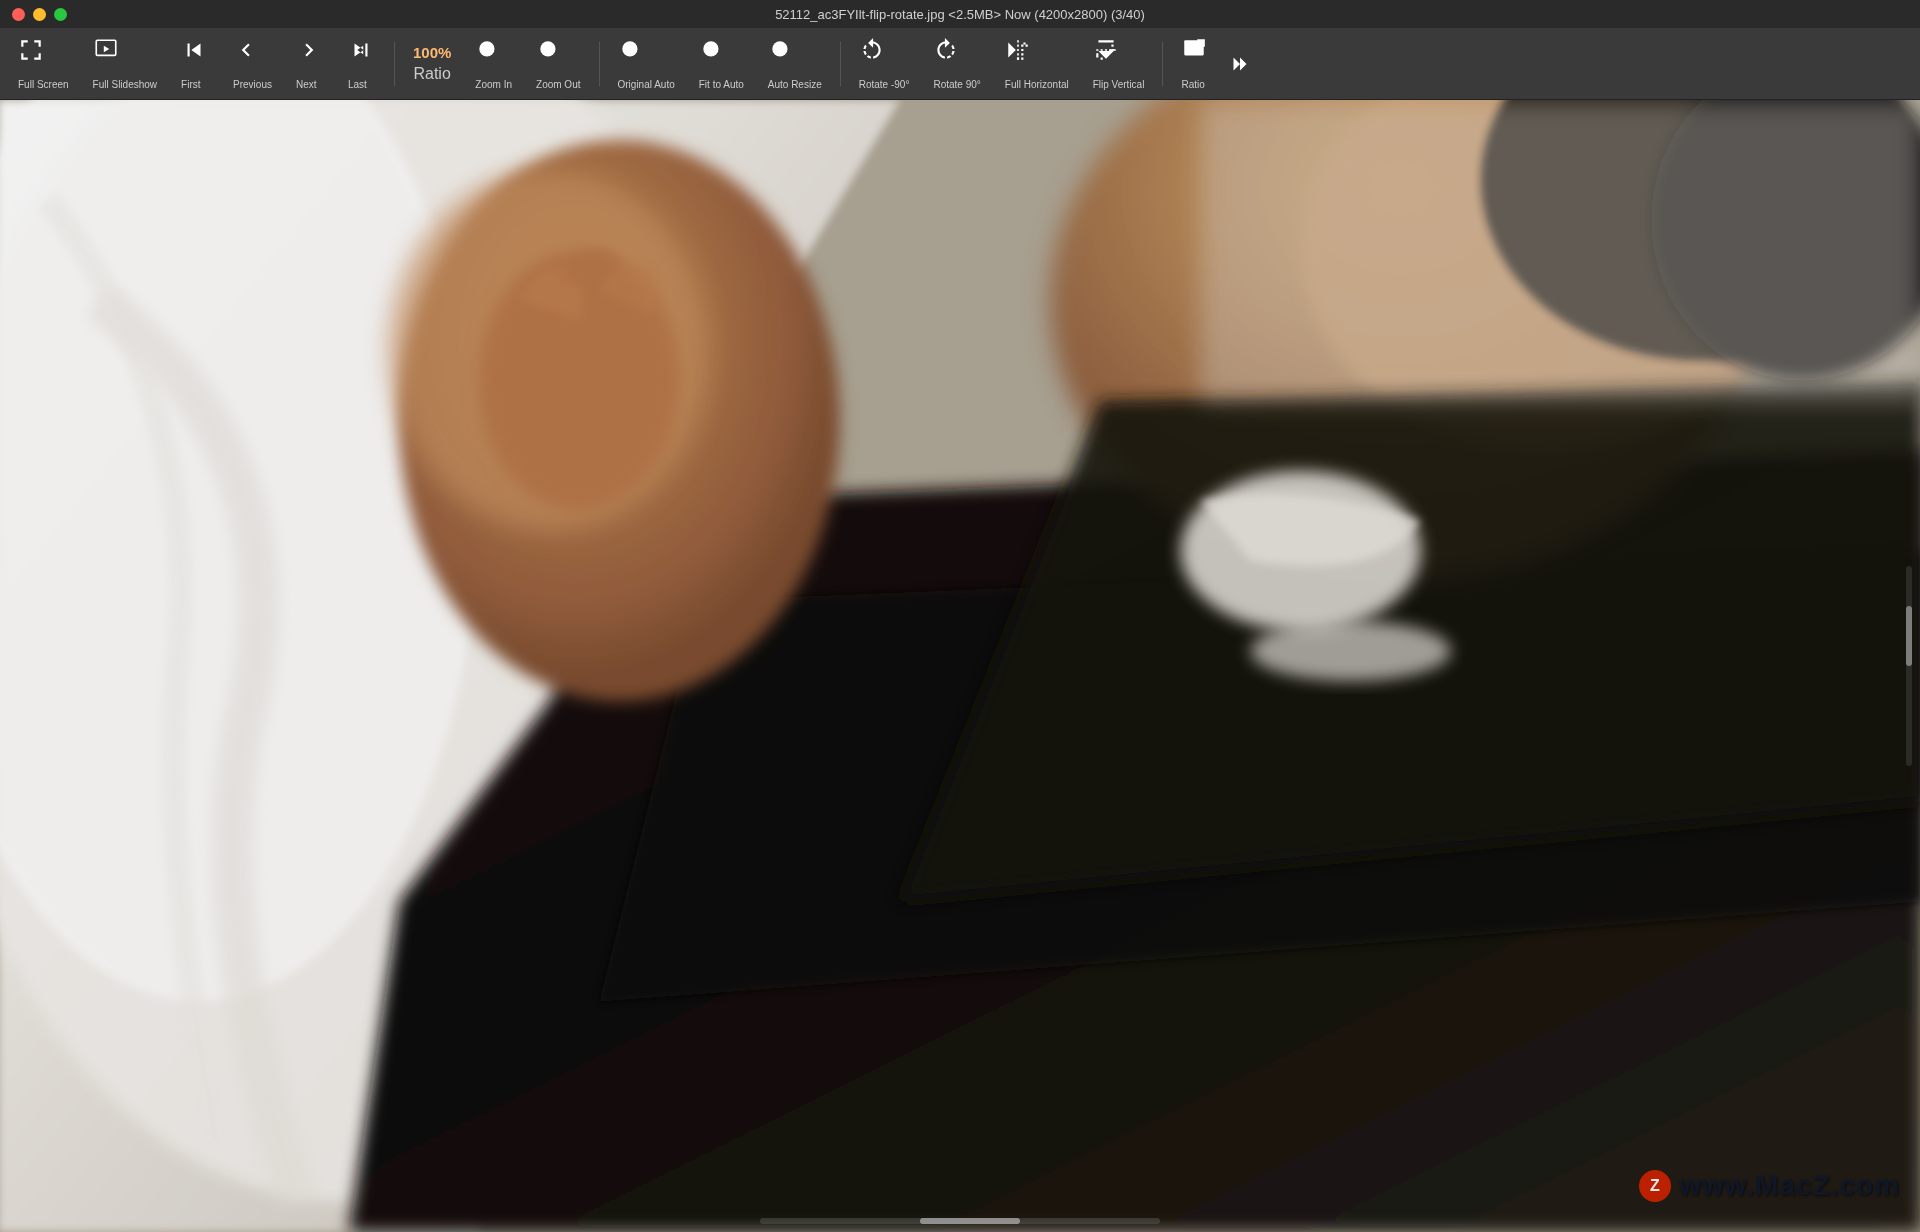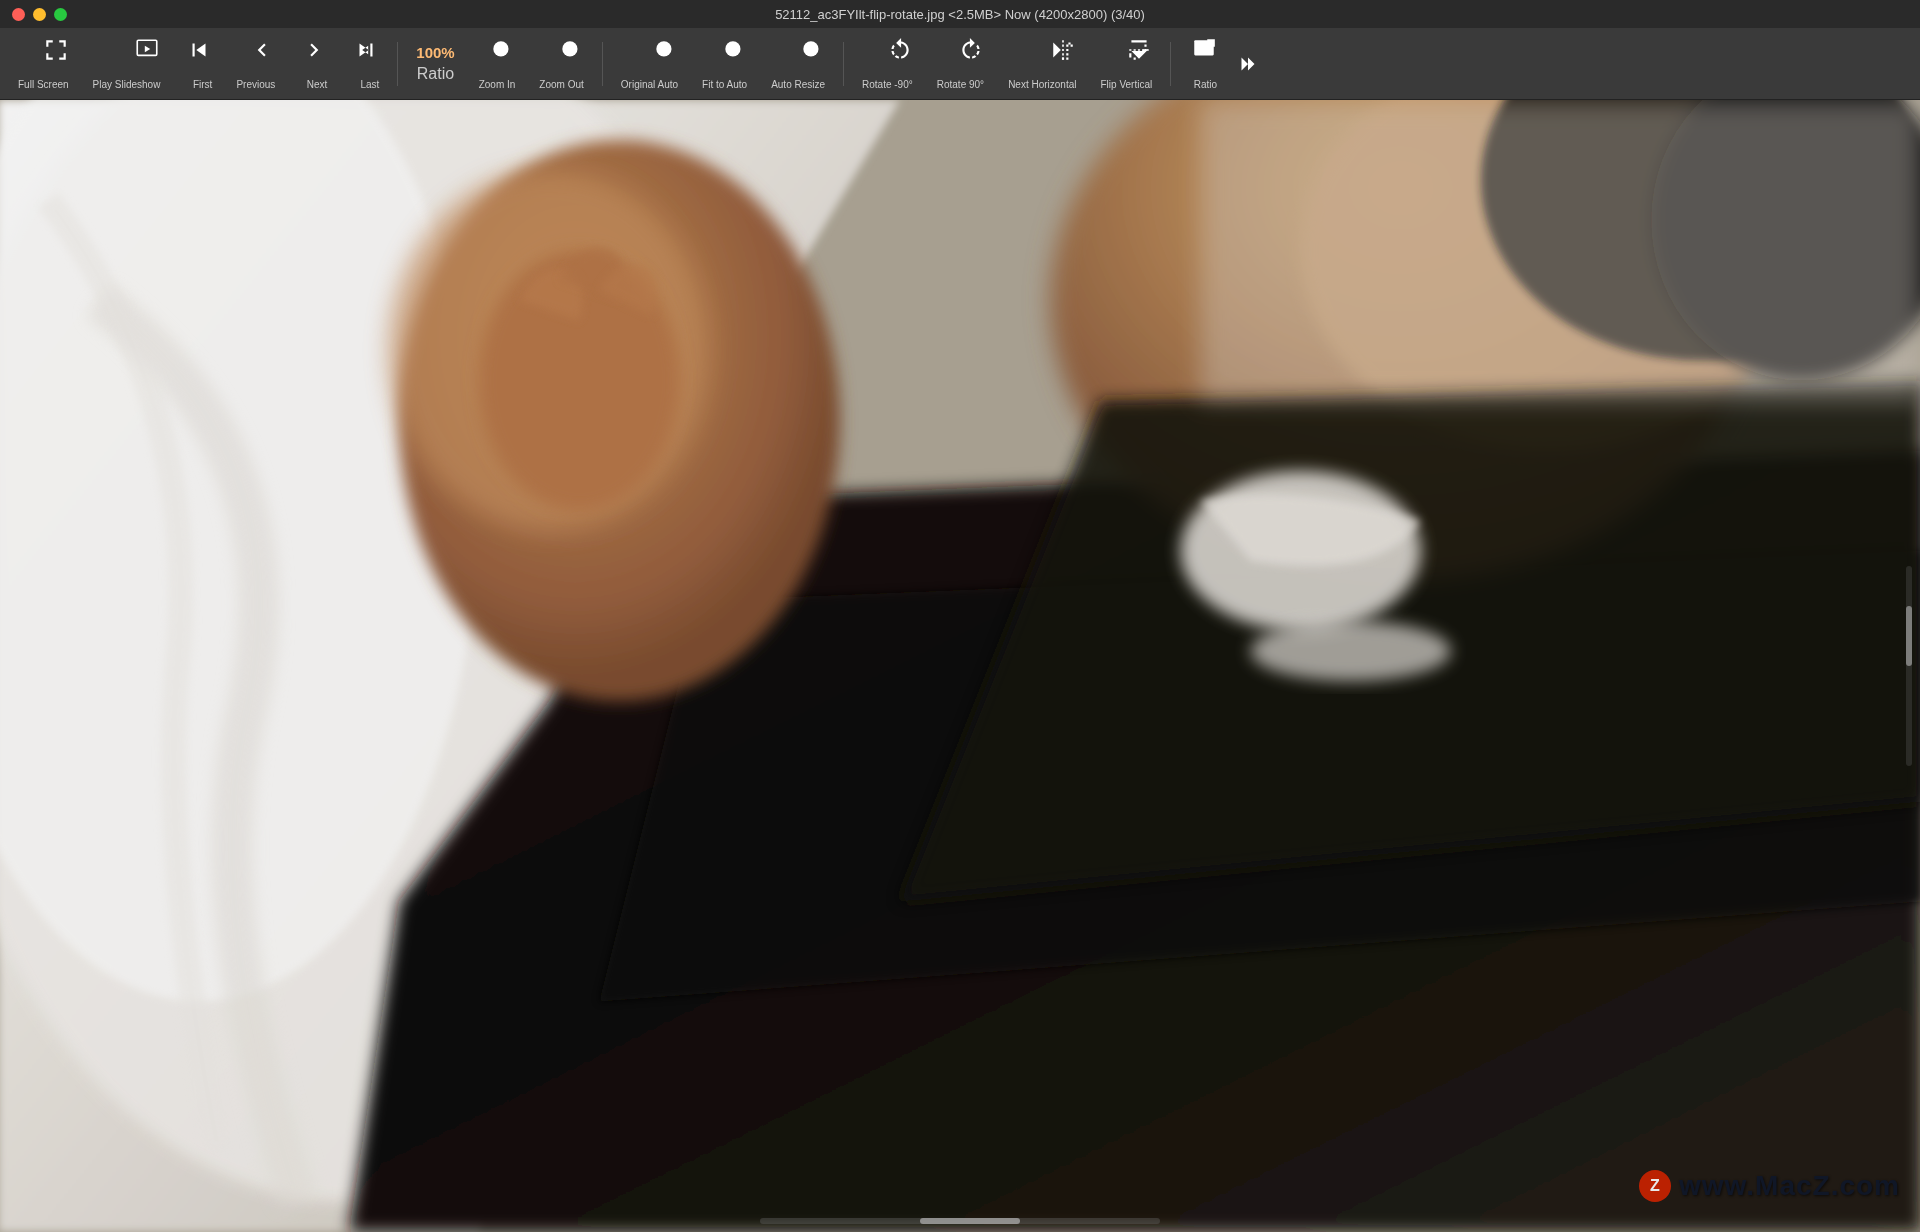--- a/index.html
+++ b/index.html
@@ -58,21 +58,21 @@
       align-items: center;
       padding: 0 8px;
       border-bottom: 1px solid #222;
       flex-shrink: 0;
       gap: 4px;
     }
 
     .tool-btn {
       display: flex;
       flex-direction: column;
-      align-items: flex-end;
+      align-items: flex-start;
       justify-content: center;
       gap: 16px;
       padding: 6px 10px;
       border-radius: 6px;
       cursor: pointer;
       color: #e0e0e0;
       min-width: 48px;
       height: 60px;
       background: transparent;
       border: none;
@@ -291,21 +291,21 @@
     <span class="label">Full Screen</span>
   </button>
 
   <button class="tool-btn">
     <span class="svg-icon">
       <svg viewBox="0 0 24 24" fill="white">
         <rect x="3" y="3" width="18" height="14" rx="1" fill="none" stroke="white" stroke-width="1.5"></rect>
         <path d="M10 8l5 3-5 3V8z" fill="white"></path>
       </svg>
     </span>
-    <span class="label">Play Slideshow</span>
+    <span class="label">Full Slideshow</span>
   </button>
 
   <button class="tool-btn">
     <span class="svg-icon">
       <svg viewBox="0 0 24 24" fill="white">
         <path d="M6 6h2v12H6zm3.5 6l8.5 6V6z"></path>
       </svg>
     </span>
     <span class="label">First</span>
   </button>
@@ -422,21 +422,21 @@
     <span class="label">Rotate 90°</span>
   </button>
 
   <button class="tool-btn">
     <span class="svg-icon">
       <svg viewBox="0 0 24 24" fill="white">
         <path d="M15 21h2v-2h-2v2zm4-12h2V7h-2v2zM3 5v14l7-7-7-7zm16 0h-2v2h2V5zm-8 16h2v-2h-2v2zm4-4h2v-2h-2v2zm0-8h2V7h-2v2zm0 4h2v-2h-2v2zm0-4z"></path>
         <line x1="12" y1="3" x2="12" y2="21" stroke="white" stroke-width="1.5" stroke-dasharray="2,2"></line>
       </svg>
     </span>
-    <span class="label">Next Horizontal</span>
+    <span class="label">Full Horizontal</span>
   </button>
 
   <button class="tool-btn">
     <span class="svg-icon">
       <svg viewBox="0 0 24 24" fill="white">
         <path d="M3 15v2h2v-2H3zm0 4h2v-2H3v2zm4 2h2v-2H7v2zm8-8H5l7 7 8.5-8.5H15zM19 3H5v2h14V3zm0 4h-2v2h2V7zm0 4h-2v2h2v-2z"></path>
         <line x1="3" y1="12" x2="21" y2="12" stroke="white" stroke-width="1.5" stroke-dasharray="2,2"></line>
       </svg>
     </span>
     <span class="label">Flip Vertical</span>

